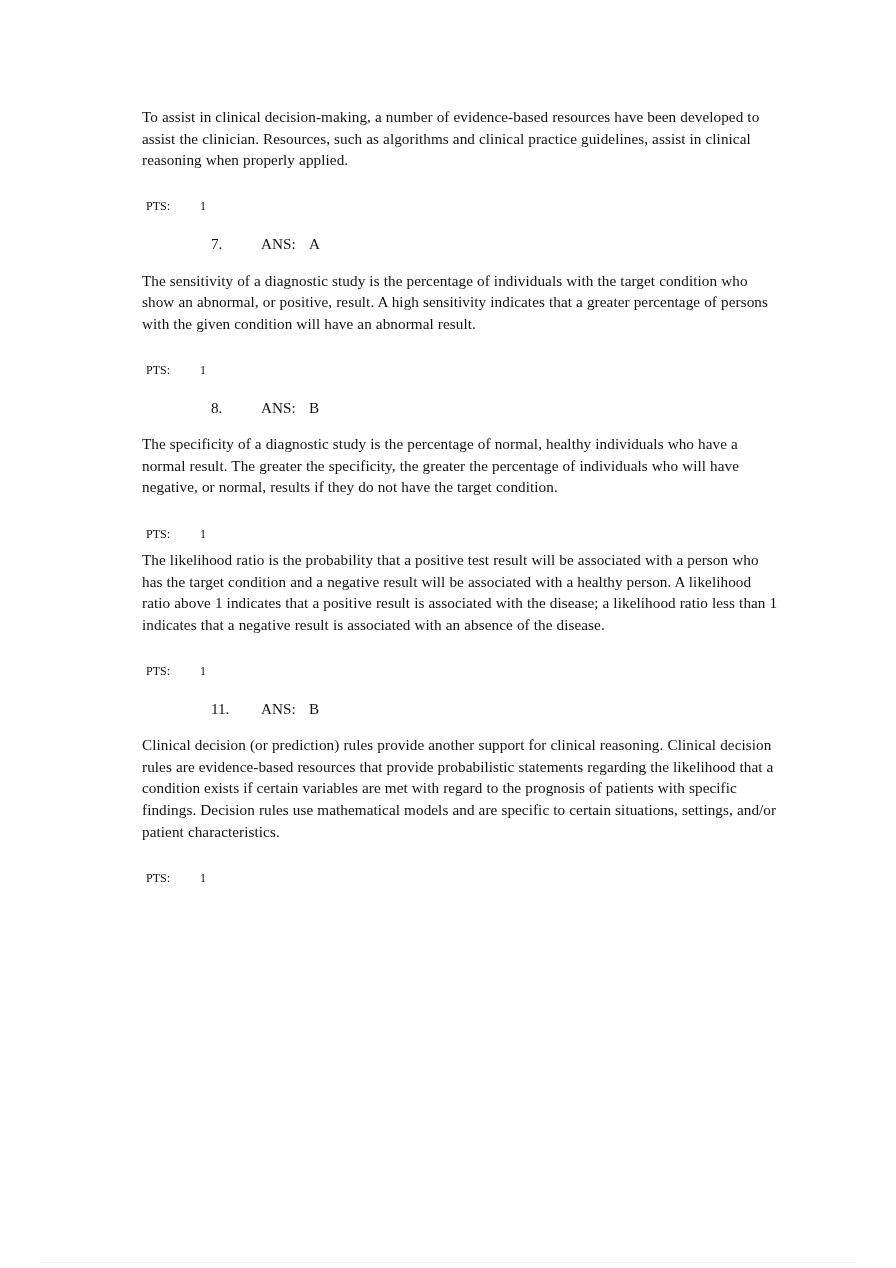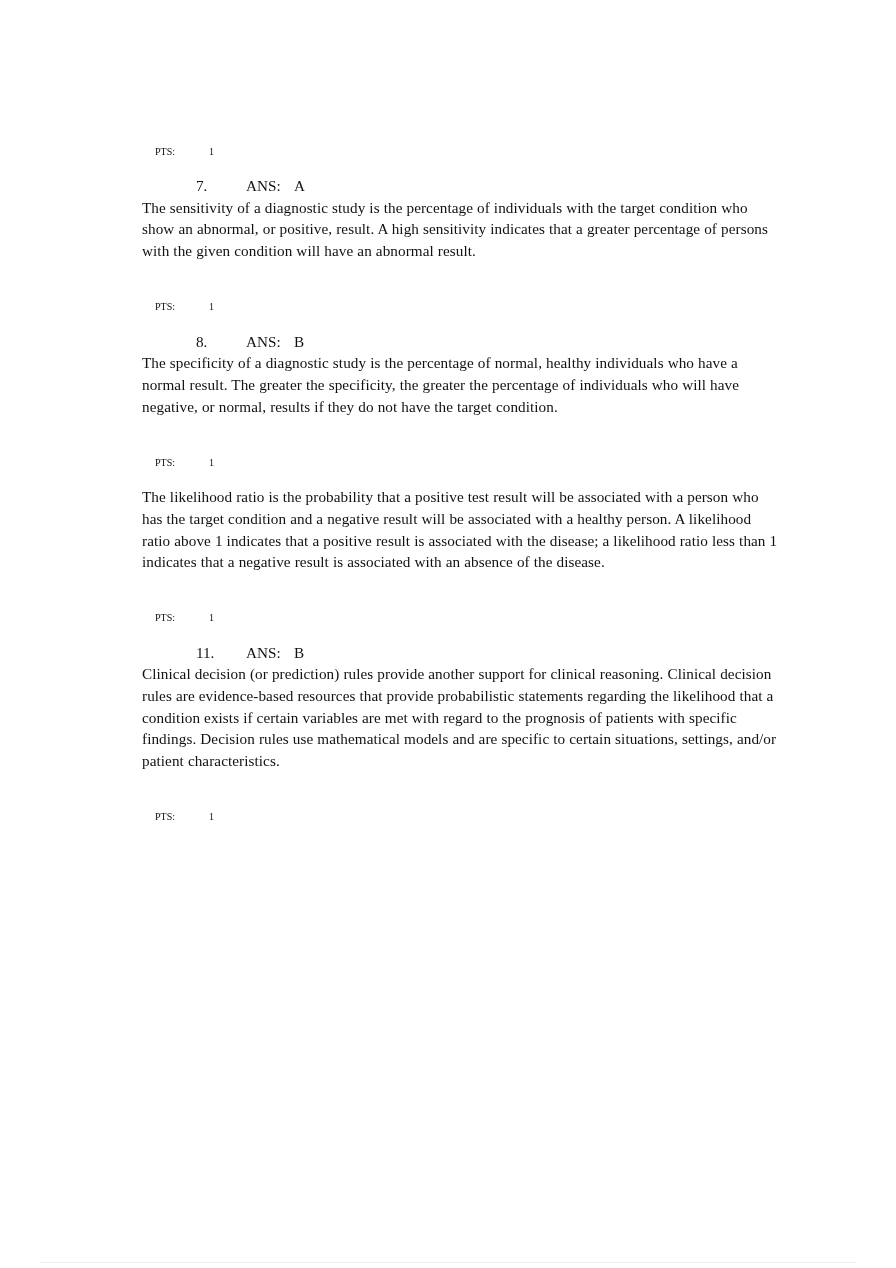--- a/index.html
+++ b/index.html
@@ -52,35 +52,35 @@
 
   .para.wide {
     width: 640px;
   }
 
   .blank-line {
     height: 21.6px;
   }
 
   .pts-line {
-    font-size: 10px;
+    font-size: 12px;
     line-height: 21.6px;
-    margin: 13px;
+    margin: 4px;
     white-space: pre;
     font-family: Liberation Serif, serif;
   }
   .pts-label {
     display: inline-block;
     width: 54px;
   }
 
   .qhead-line {
     font-size: 15.2px;
     line-height: 21.6px;
-    margin: 0;
+    margin: 15px;
     white-space: pre;
   }
   .q-num {
     display: inline-block;
     width: 104px;
     padding-left: 54px;
     box-sizing: border-box;
   }
   .ans-label {
     display: inline-block;
@@ -90,20 +90,21 @@
     display: inline-block;
   }
 </style>
 </head>
 <body>
 
 <div class="page">
 
   <div class="content">
 
+    <p class="para wide">To assist in clinical decision-making, a number of evidence-based resources have been developed to assist the clinician. Resources, such as algorithms and clinical practice guidelines, assist in clinical reasoning when properly applied.</p>
 
     <div class="blank-line"></div>
 
     <div class="pts-line"><span class="pts-label">PTS:</span><span>1</span></div>
 
     <div class="qhead-line"><span class="q-num">7.</span><span class="ans-label">ANS:</span><span class="ans-value">A</span></div>
     <p class="para wide">The sensitivity of a diagnostic study is the percentage of individuals with the target condition who show an abnormal, or positive, result. A high sensitivity indicates that a greater percentage of persons with the given condition will have an abnormal result.</p>
     <div class="blank-line"></div>
     <div class="pts-line"><span class="pts-label">PTS:</span><span>1</span></div>
 

